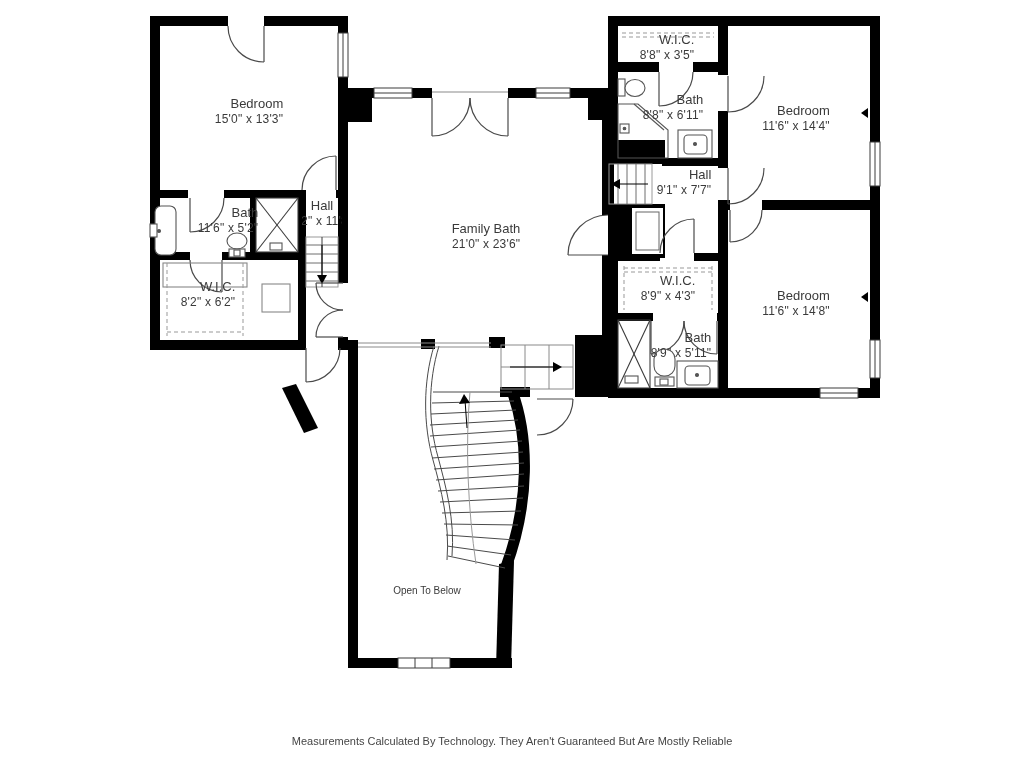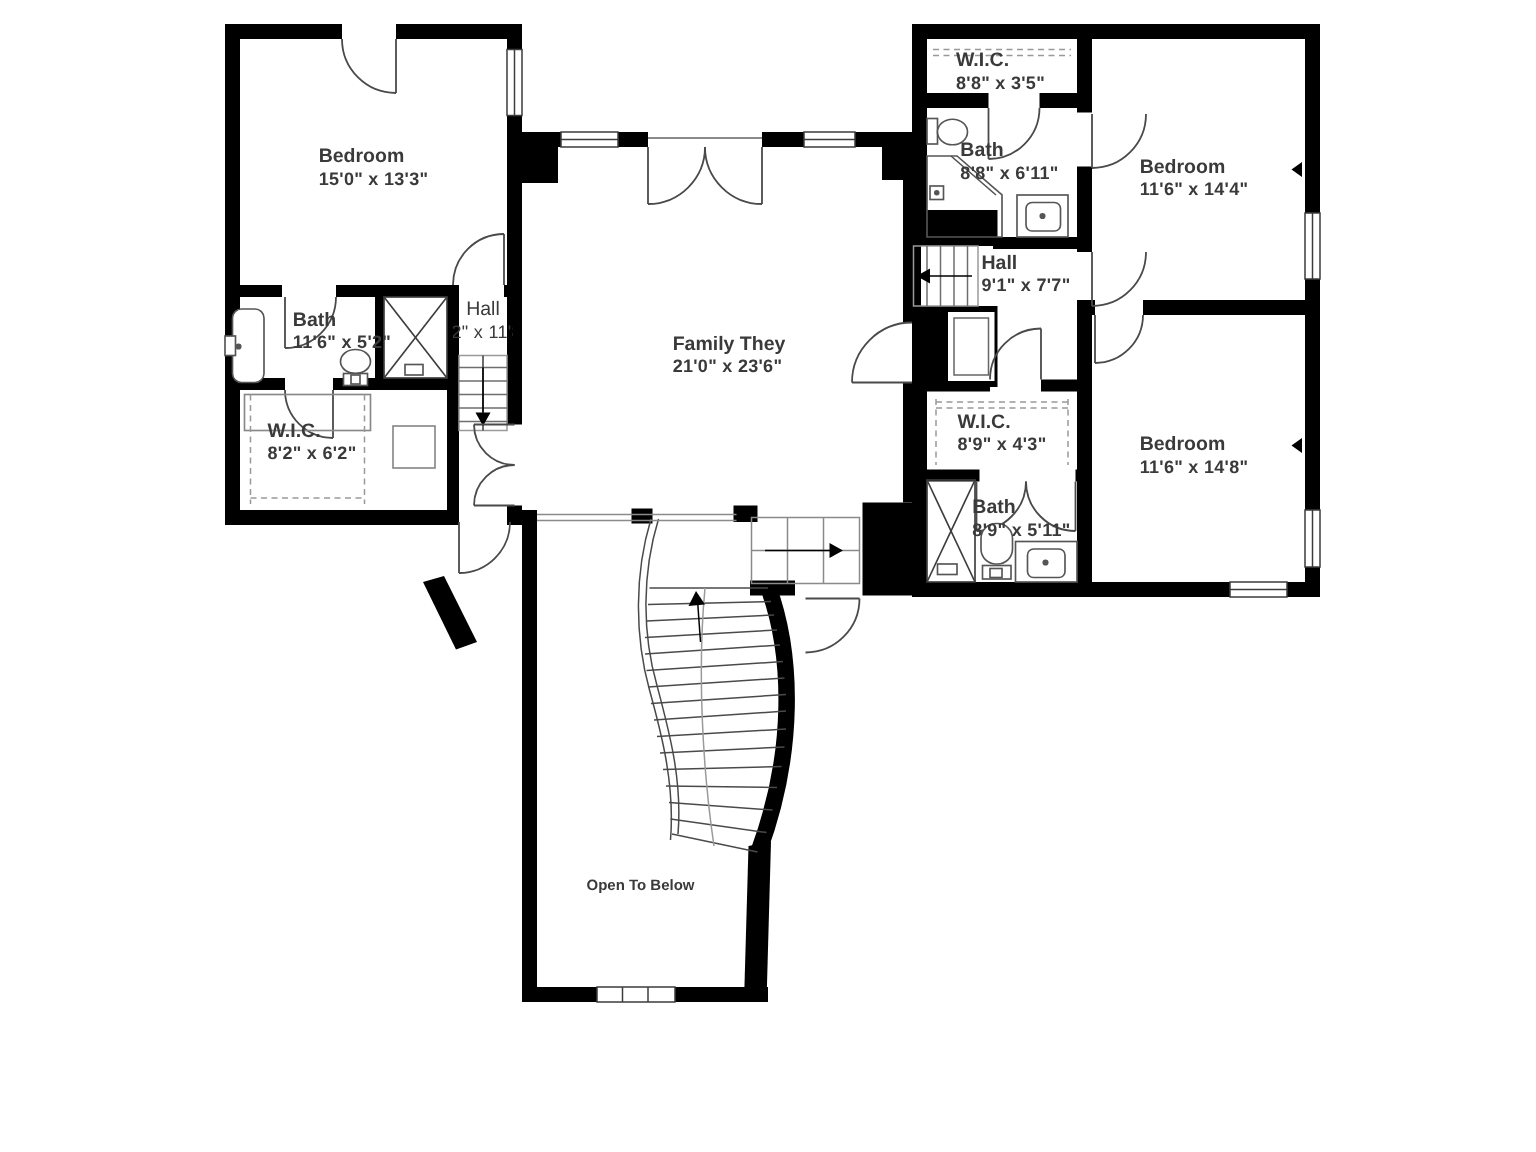--- a/index.html
+++ b/index.html
@@ -1,19 +1,19 @@
 <!DOCTYPE html>
 <html><head>
 <meta charset="utf-8">
 <style>
   html,body{margin:0;padding:0;background:#fff;}
   .plan{position:relative;width:1024px;height:768px;background:#fff;overflow:hidden;
         font-family:"Liberation Sans","DejaVu Sans",sans-serif;color:#3a3a3a;}
   .plan svg{position:absolute;left:0;top:0;}
-  .lbl{position:absolute;transform:translateX(-50%);text-align:left;white-space:nowrap;z-index:5;font-weight:bold;}
+  .lbl{position:absolute;transform:translateX(-50%);text-align:right;white-space:nowrap;z-index:5;}
   .nm{font-size:13px;line-height:16px;}
   .dim{font-size:12px;line-height:15px;letter-spacing:.2px;}
   .single{font-size:10px;line-height:17px;}
   .clip{position:absolute;overflow:hidden;z-index:5;}
   .clip .inner{width:96px;margin-left:-28px;text-align:center;white-space:nowrap;}
   .disclaimer{position:absolute;left:50%;transform:translateX(-50%);top:735px;
               font-size:11px;color:#454545;white-space:nowrap;z-index:5;}
 </style>
 </head>
 <body>
@@ -357,21 +357,21 @@
   <div class="nm">W.I.C.</div>
   <div class="dim">8'2" x 6'2"</div>
 </div>
 <div class="clip" style="left:302px;top:198px;width:40px;height:34px;">
   <div class="inner">
     <div class="nm">Hall</div>
     <div class="dim">4'2" x 11'8"</div>
   </div>
 </div>
 <div class="lbl" style="left:486px;top:221px;">
-  <div class="nm">Family They</div>
+  <div class="nm">Family Bath</div>
   <div class="dim">21'0" x 23'6"</div>
 </div>
 <div class="lbl" style="left:667px;top:32px;">
   <div class="nm">W.I.C.</div>
   <div class="dim">8'8" x 3'5"</div>
 </div>
 <div class="lbl" style="left:673px;top:92px;">
   <div class="nm">Bath</div>
   <div class="dim">8'8" x 6'11"</div>
 </div>
@@ -392,14 +392,15 @@
   <div class="dim">8'9" x 5'11"</div>
 </div>
 <div class="lbl" style="left:796px;top:288px;">
   <div class="nm">Bedroom</div>
   <div class="dim">11'6" x 14'8"</div>
 </div>
 <div class="lbl" style="left:427px;top:582px;">
   <div class="single">Open To Below</div>
 </div>
 
+<div class="disclaimer">Measurements Calculated By Technology. They Aren't Guaranteed But Are Mostly Reliable</div>
 
 </div>
 
 </body></html>

